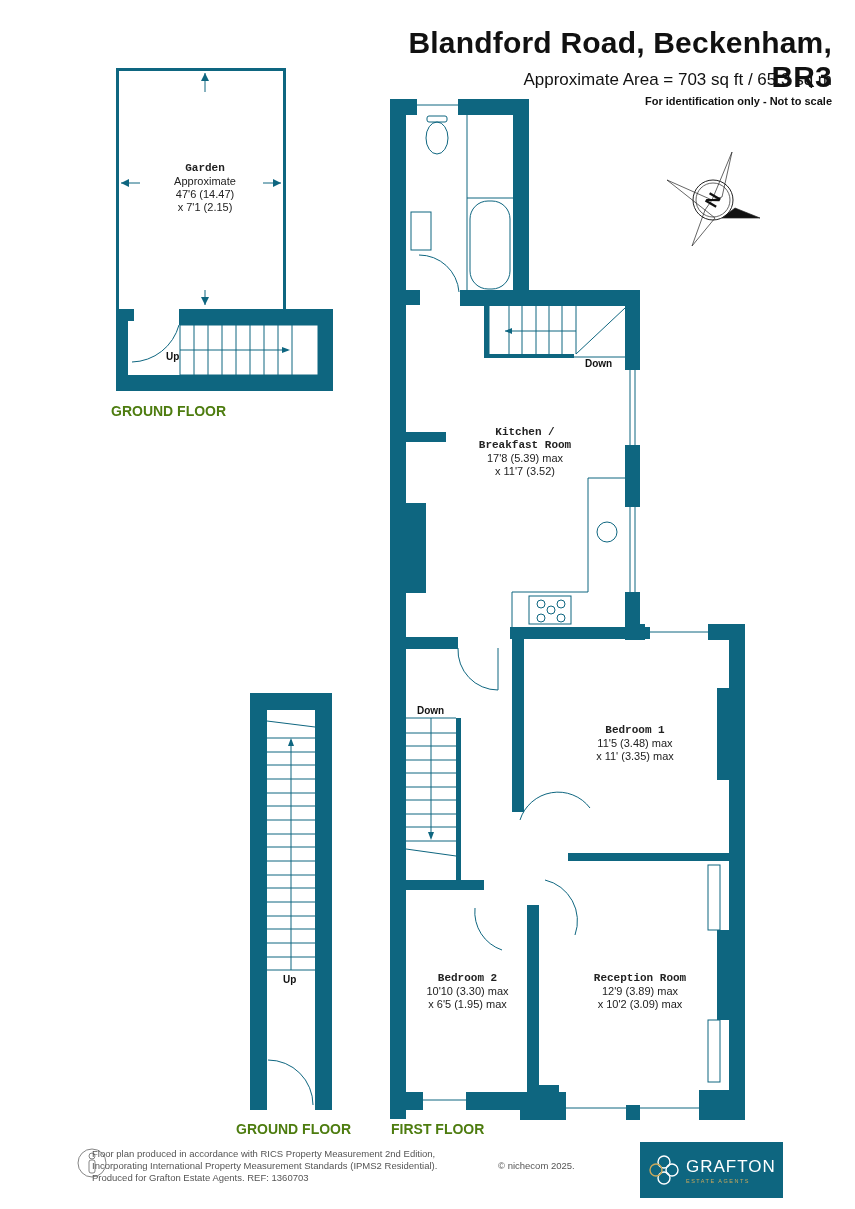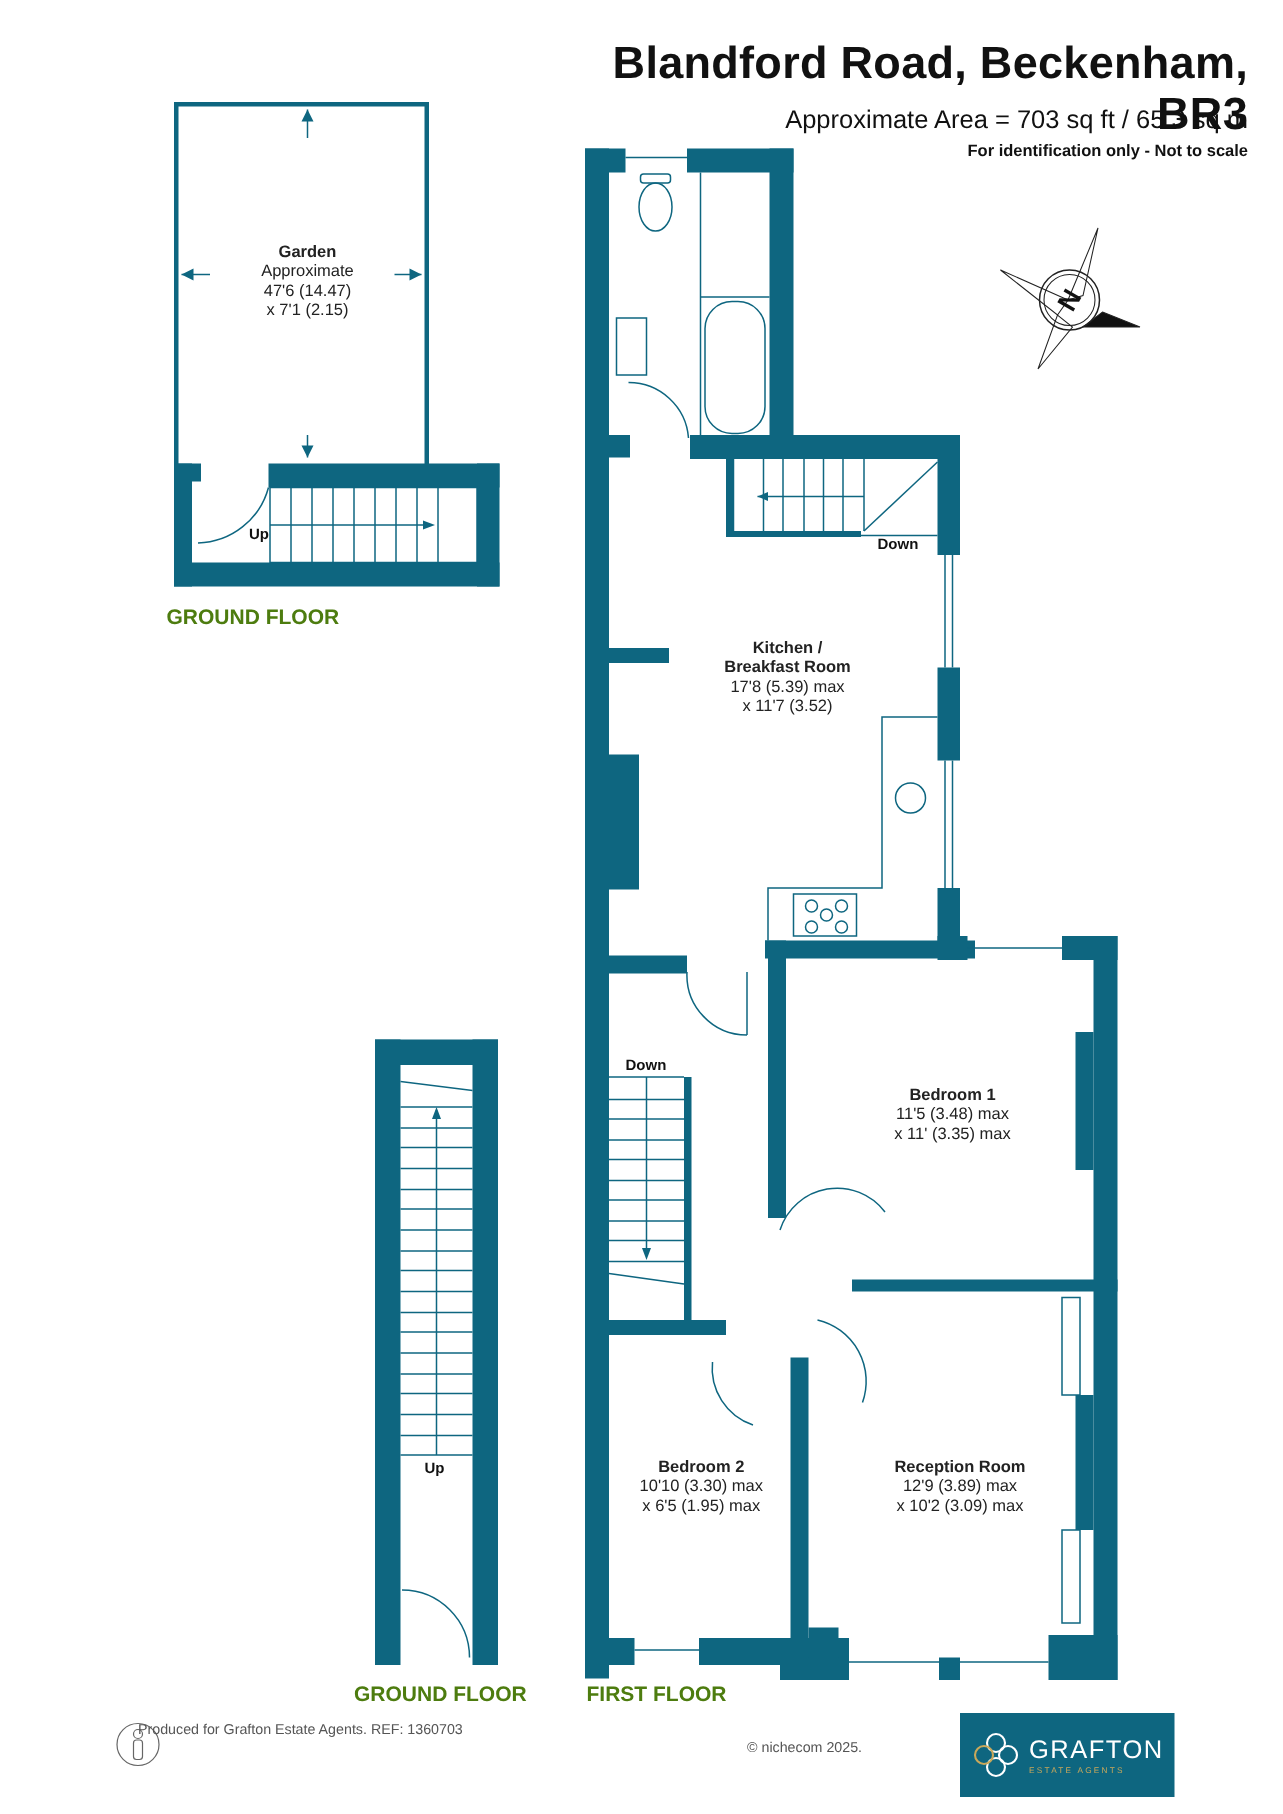--- a/index.html
+++ b/index.html
@@ -3,21 +3,21 @@
 <meta charset="utf-8">
 <style>
   html, body { margin:0; padding:0; background:#ffffff; }
   body { width:855px; height:1209px; position:relative; overflow:hidden; font-family:"Liberation Sans", sans-serif; color:#111; }
   .abs { position:absolute; }
   .title { left:360px; top:26px; width:472px; text-align:right; font-size:30px; font-weight:bold; letter-spacing:0.2px; }
   .area { left:420px; top:70px; width:412px; text-align:right; font-size:17px; }
   .ident { left:520px; top:95px; width:312px; text-align:right; font-size:11px;font-weight:bold; }
   svg.plan { position:absolute; left:0; top:0; }
   .room-label { position:absolute; text-align:center; font-size:11px; line-height:13px; color:#222; }
-  .room-label .rn { font-weight:bold; display:block; }
+  .room-label .rn { font-weight:bold; display:block;font-family:Liberation Mono, monospace; }
   .room-label span { display:block; }
   .floor-label { position:absolute; font-size:14px; font-weight:bold; color:#4d7c0f; }
   .stair-label { position:absolute; font-size:10px; font-weight:bold; color:#111; }
   .footer-text { left:92px; top:1148px; font-size:9.5px; line-height:12px; color:#555; width:440px; }
   .copyright { left:498px; top:1160px; font-size:9.5px; color:#555; }
   .logo { left:640px; top:1142px; width:143px; height:56px; background:#0e6680; display:flex; align-items:center; }
   .logo-name { color:#ffffff; font-size:17px; letter-spacing:1px; }
   .logo-sub { color:#c9a85a; font-size:5.5px; letter-spacing:1.5px; margin-top:1px; }
 </style>
 </head>
@@ -261,20 +261,22 @@
 <div class="stair-label" style="left:166px; top:351px;">Up</div>
 <div class="stair-label" style="left:585px; top:358px;">Down</div>
 <div class="stair-label" style="left:417px; top:705px;">Down</div>
 <div class="stair-label" style="left:283px; top:974px;">Up</div>
 
 <div class="floor-label" style="left:111px; top:403px;">GROUND FLOOR</div>
 <div class="floor-label" style="left:236px; top:1121px;">GROUND FLOOR</div>
 <div class="floor-label" style="left:391px; top:1121px;">FIRST FLOOR</div>
 
 <div class="abs footer-text">
+  <div>Floor plan produced in accordance with RICS Property Measurement 2nd Edition,</div>
+  <div>Incorporating International Property Measurement Standards (IPMS2 Residential).</div>
   <div>Produced for Grafton Estate Agents.   REF:  1360703</div>
 </div>
 <div class="abs copyright">© nichecom 2025.</div>
 
 <div class="abs logo">
   <svg width="36" height="36" viewBox="0 0 36 36" style="margin-left:6px">
     <g fill="none" stroke="#ffffff" stroke-width="1.4">
       <circle cx="18" cy="10" r="6"></circle>
         <circle cx="26" cy="18" r="6"></circle>
         <circle cx="18" cy="26" r="6"></circle>

